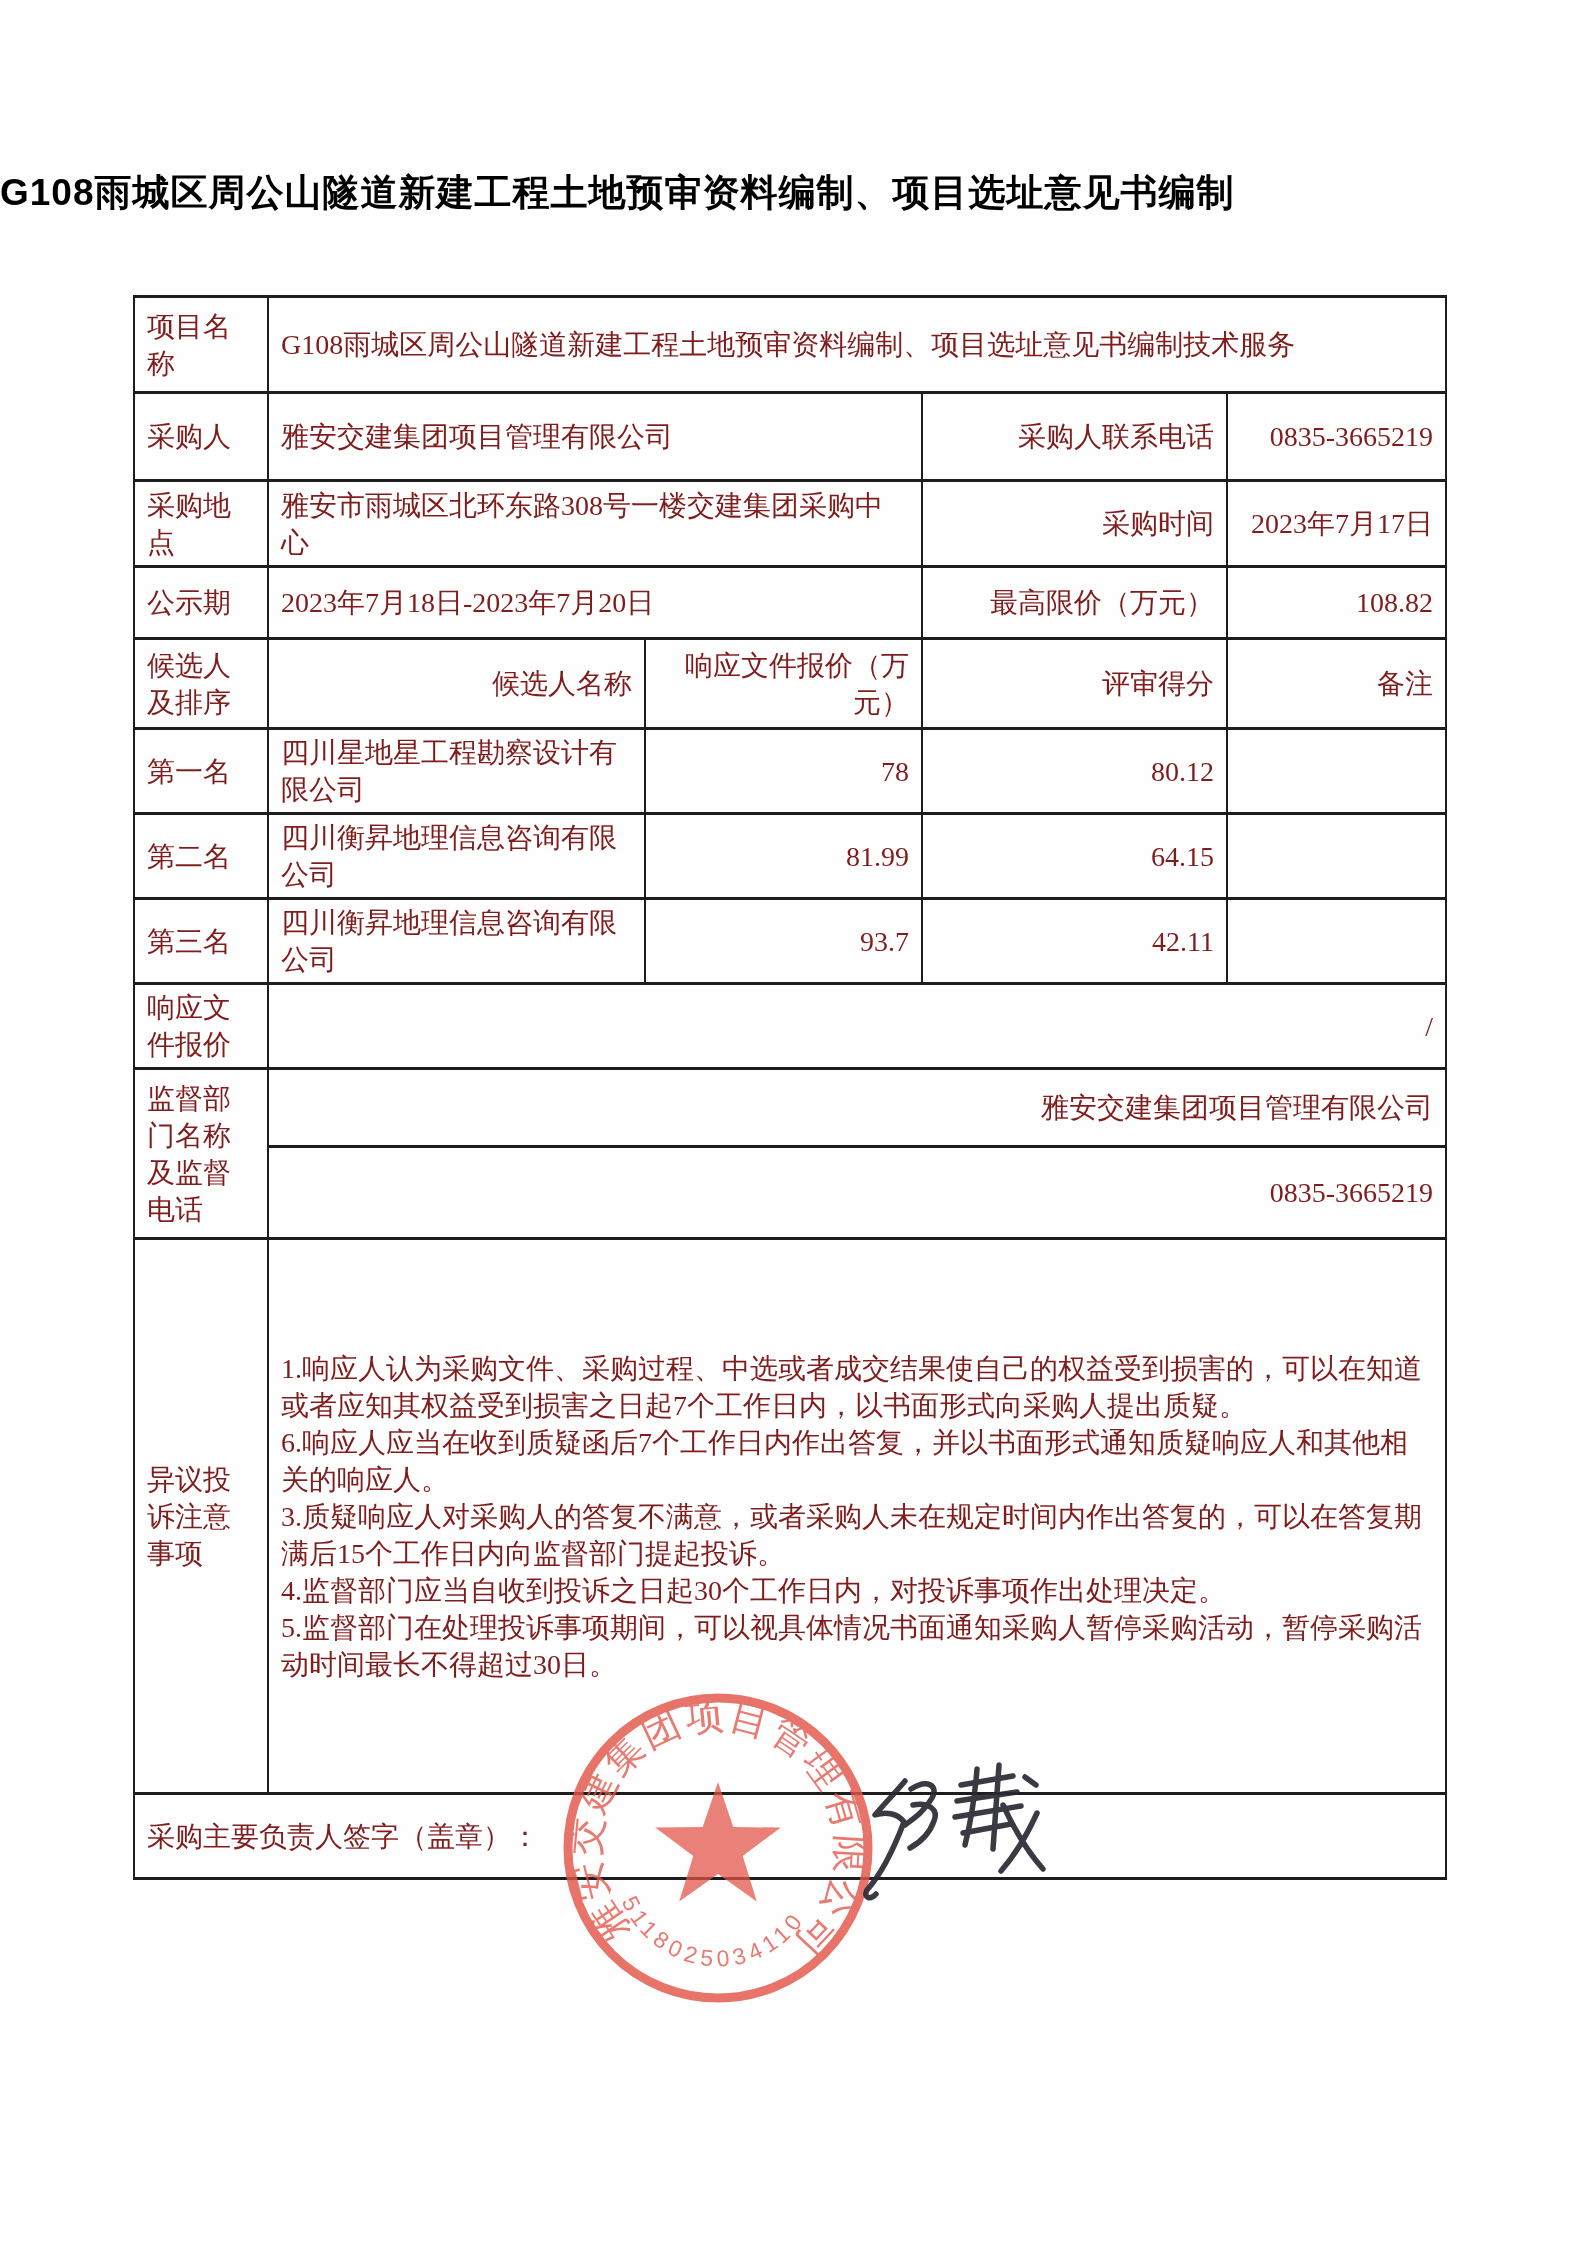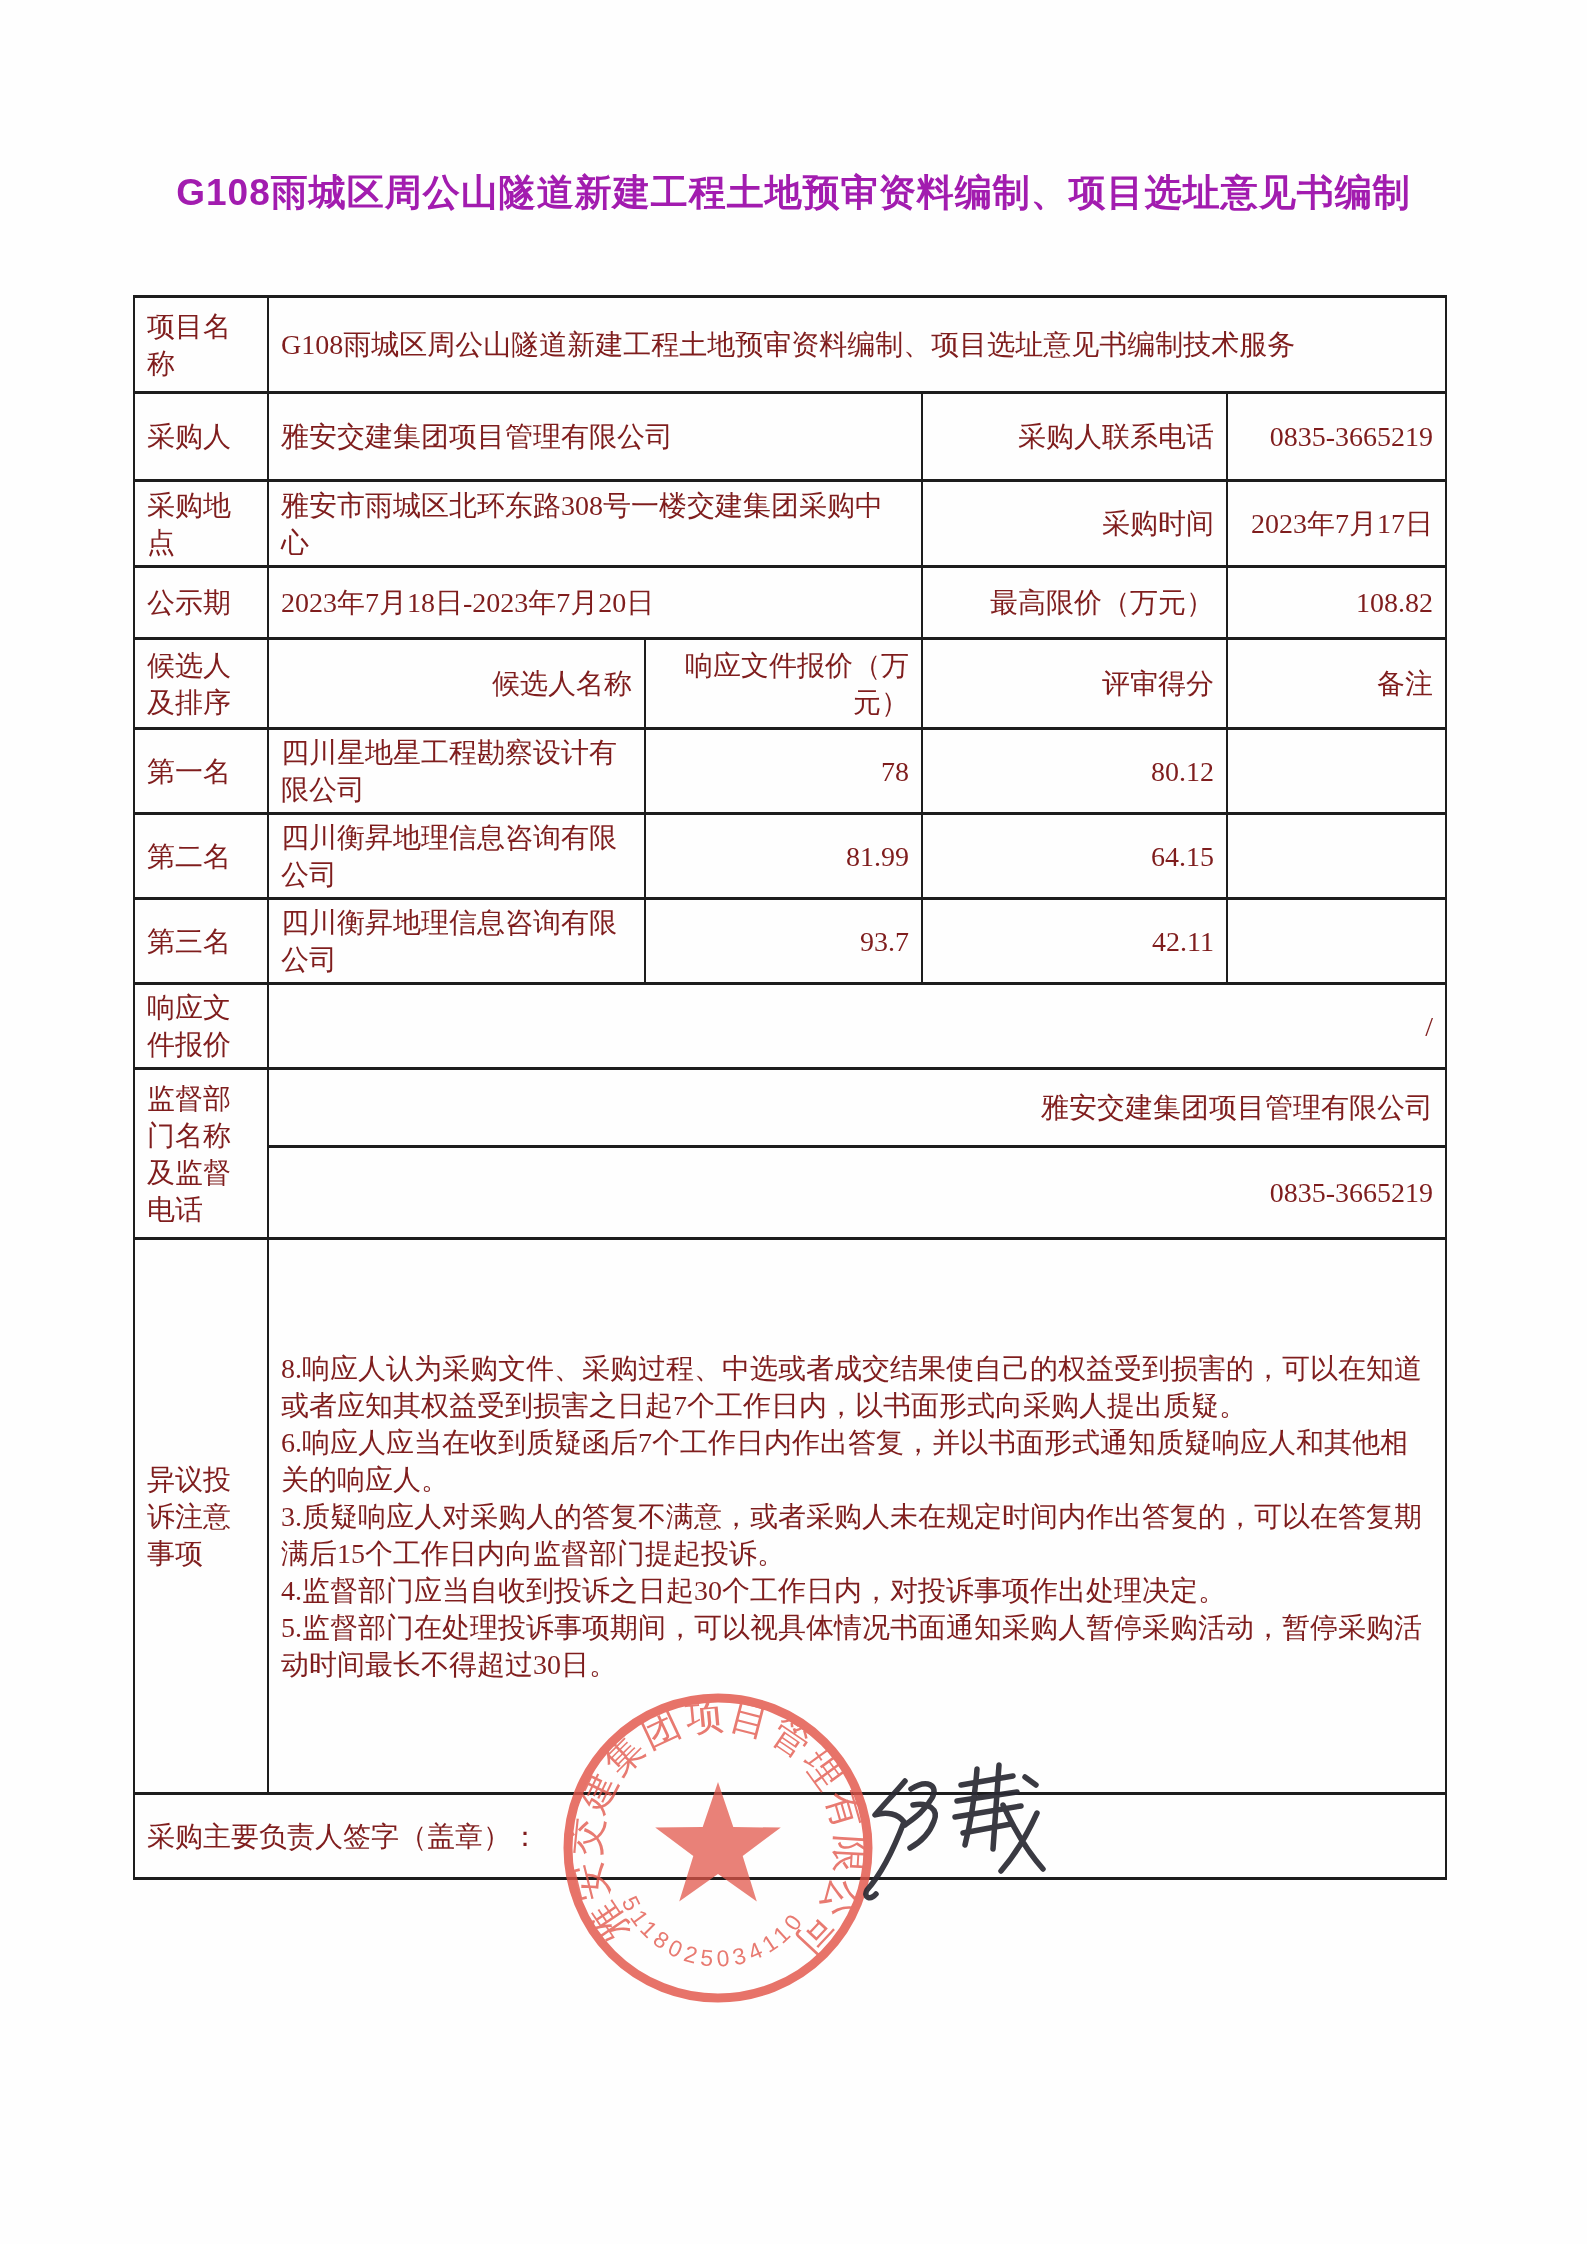--- a/index.html
+++ b/index.html
@@ -8,24 +8,24 @@
     background:#fefefe;
     font-family:"Liberation Serif","DejaVu Serif",serif;
     color:#1a1a1a;
     position:relative;
     overflow:hidden;
   }
   .page{position:absolute;left:0;top:0;width:1587px;height:2244px;}
 
   .title{
     position:absolute;left:0;top:168px;width:1587px;
-    text-align:center;
+    text-align:left;
     font-family:"Liberation Sans","DejaVu Sans",sans-serif;
     font-weight:700;font-size:37px;line-height:49px;
-    letter-spacing:1px;color:#a21caf;
+    letter-spacing:1px;color:#000000;
   }
 
   table.doc{
     position:absolute;left:133px;top:295px;width:1312px;
     border-collapse:collapse;table-layout:fixed;
     font-size:28px;line-height:37px;color:#7f1d1d;
   }
   table.doc td{
     border:2px solid #1d1d1d;
     border-top-width:3px;border-bottom-width:3px;
@@ -129,21 +129,21 @@
       <td class="lbl" rowspan="2">监督部门名称及监督电话</td>
       <td colspan="4" class="ctr">雅安交建集团项目管理有限公司</td>
     </tr>
     <tr style="height:92px">
       <td colspan="4" class="ctr thin-split">0835-3665219</td>
     </tr>
 
     <tr style="height:555px">
       <td class="lbl">异议投诉注意事项</td>
       <td colspan="4" class="notes">
-        <p>8.响应人认为采购文件、采购过程、中选或者成交结果使自己的权益受到损害的，可以在知道或者应知其权益受到损害之日起7个工作日内，以书面形式向采购人提出质疑。</p>
+        <p>1.响应人认为采购文件、采购过程、中选或者成交结果使自己的权益受到损害的，可以在知道或者应知其权益受到损害之日起7个工作日内，以书面形式向采购人提出质疑。</p>
         <p>6.响应人应当在收到质疑函后7个工作日内作出答复，并以书面形式通知质疑响应人和其他相关的响应人。</p>
         <p>3.质疑响应人对采购人的答复不满意，或者采购人未在规定时间内作出答复的，可以在答复期满后15个工作日内向监督部门提起投诉。</p>
         <p>4.监督部门应当自收到投诉之日起30个工作日内，对投诉事项作出处理决定。</p>
         <p>5.监督部门在处理投诉事项期间，可以视具体情况书面通知采购人暂停采购活动，暂停采购活动时间最长不得超过30日。</p>
       </td>
     </tr>
 
     <tr class="sig-row" style="height:80px">
       <td colspan="5">采购主要负责人签字（盖章）：</td>
     </tr>

